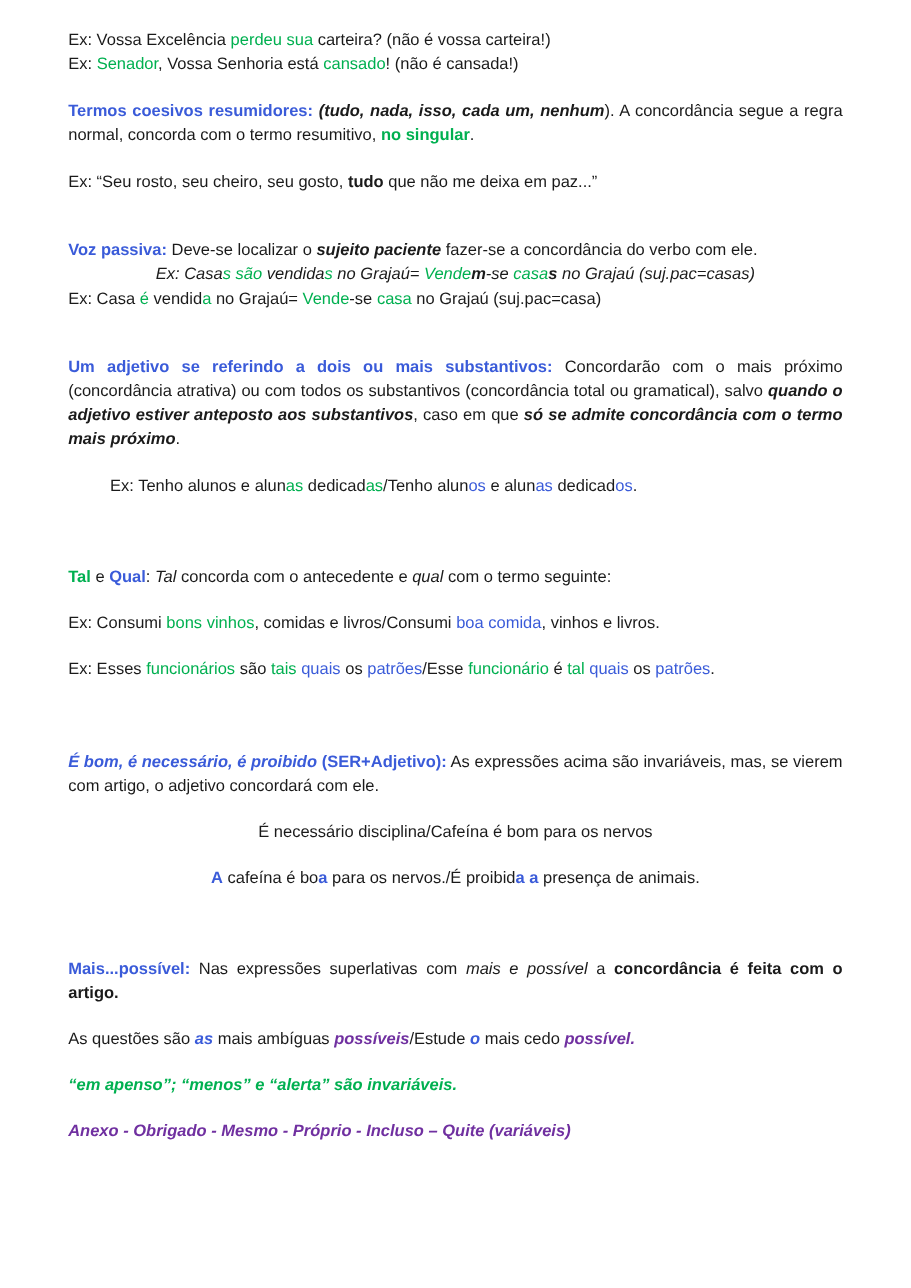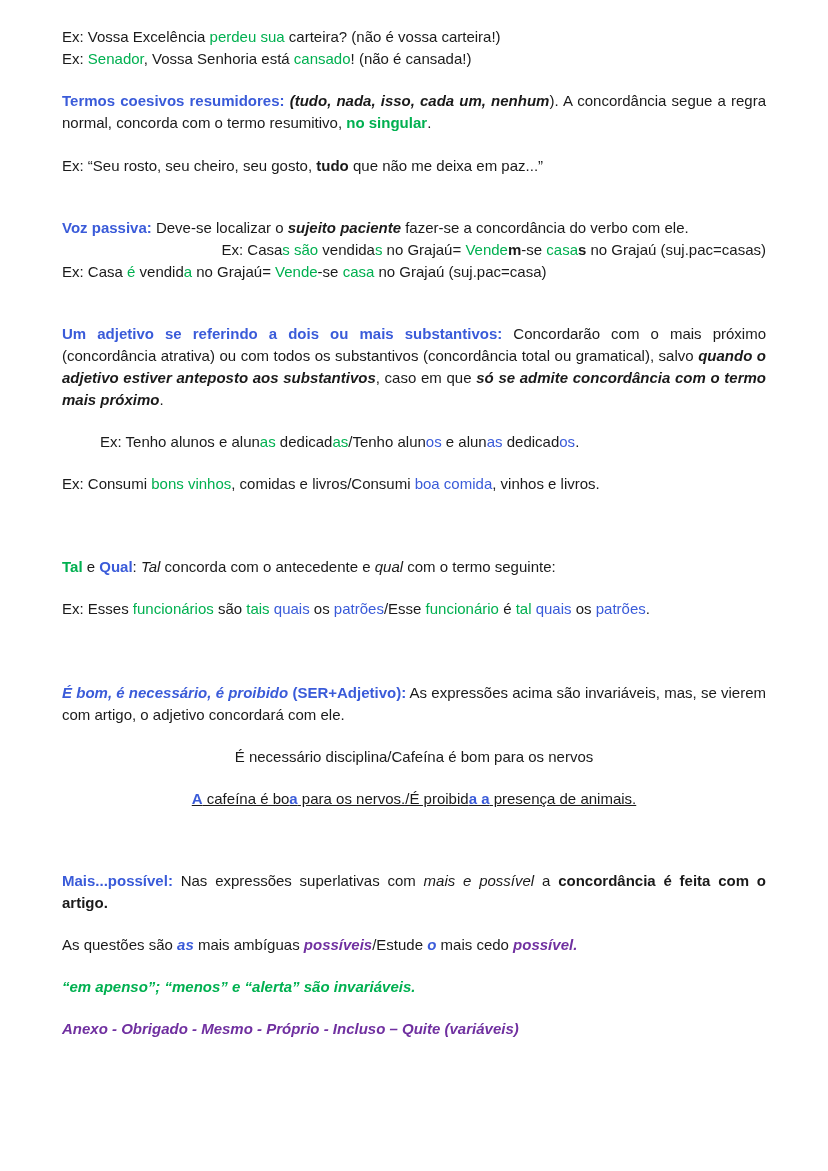--- a/index.html
+++ b/index.html
@@ -33,28 +33,28 @@
 </head>
 <body>
 
 <div class="page">
   <div class="content">
       <p style="margin-top: 0px; text-align: left;"><span>Ex: Vossa Excelência </span><span class="g">perdeu sua</span><span> carteira? (não é vossa carteira!)</span></p>
       <p style="margin-top: 0px; text-align: left;"><span>Ex: </span><span class="g">Senador</span><span>, Vossa Senhoria está </span><span class="g">cansado</span><span>! (não é cansada!)</span></p>
       <p style="margin-top: 20px; text-align: justify;"><span class="bl b">Termos coesivos resumidores: </span><span class="b i">(tudo, nada, isso, cada um, nenhum</span><span>). A concordância segue a regra normal, concorda com o termo resumitivo, </span><span class="g b">no singular</span><span>.</span></p>
       <p style="margin-top: 21px; text-align: left;"><span>Ex: “Seu rosto, seu cheiro, seu gosto, </span><span class="b">tudo</span><span> que não me deixa em paz...”</span></p>
       <p style="margin-top: 40px; text-align: justify;"><span class="bl b">Voz passiva:</span><span> Deve-se localizar o </span><span class="b i">sujeito paciente</span><span> fazer-se a concordância do verbo com ele.</span></p>
-      <p style="margin-top: 0px; text-align: right;"><span>Ex: Casa</span><span class="g">s</span><span> </span><span class="g">são</span><span> vendida</span><span class="g">s</span><span> no Grajaú= </span><span class="g">Vende</span><span class="b">m</span><span>-se </span><span class="g">casa</span><span class="b">s</span><span> no Grajaú (suj.pac=casas)</span></p>
+      <p style="margin-top: 0px; text-align: center; font-style: italic;"><span>Ex: Casa</span><span class="g">s</span><span> </span><span class="g">são</span><span> vendida</span><span class="g">s</span><span> no Grajaú= </span><span class="g">Vende</span><span class="b">m</span><span>-se </span><span class="g">casa</span><span class="b">s</span><span> no Grajaú (suj.pac=casas)</span></p>
       <p style="margin-top: 0px; text-align: left;"><span>Ex: Casa </span><span class="g">é</span><span> vendid</span><span class="g">a</span><span> no Grajaú= </span><span class="g">Vende</span><span>-se </span><span class="g">casa</span><span> no Grajaú (suj.pac=casa)</span></p>
       <p style="margin-top: 40px; text-align: justify;"><span class="bl b">Um adjetivo se referindo a dois ou mais substantivos:</span><span> Concordarão com o mais próximo (concordância atrativa) ou com todos os substantivos (concordância total ou gramatical), salvo </span><span class="b i">quando o adjetivo estiver anteposto aos substantivos</span><span>, caso em que </span><span class="b i">só se admite concordância com o termo mais próximo</span><span>.</span></p>
       <p style="margin-top: 20px; text-align: left; margin-left: 38px;"><span>Ex: Tenho alunos e alun</span><span class="g">as</span><span> dedicad</span><span class="g">as</span><span>/Tenho alun</span><span class="bl">os</span><span> e alun</span><span class="bl">as</span><span> dedicad</span><span class="bl">os</span><span>.</span></p>
+      <p style="margin-top: 61px; text-align: left;"><span class="g b">Tal</span><span> e </span><span class="bl b">Qual</span><span>: </span><span class="i">Tal</span><span> concorda com o antecedente e </span><span class="i">qual</span><span> com o termo seguinte:</span></p>
       <p style="margin-top: 20px; text-align: left;"><span>Ex: Consumi </span><span class="g">bons vinhos</span><span>, comidas e livros/Consumi </span><span class="bl">boa comida</span><span>, vinhos e livros.</span></p>
-      <p style="margin-top: 61px; text-align: left;"><span class="g b">Tal</span><span> e </span><span class="bl b">Qual</span><span>: </span><span class="i">Tal</span><span> concorda com o antecedente e </span><span class="i">qual</span><span> com o termo seguinte:</span></p>
       <p style="margin-top: 20px; text-align: left;"><span>Ex: Esses </span><span class="g">funcionários</span><span> são </span><span class="g">tais</span><span> </span><span class="bl">quais</span><span> os </span><span class="bl">patrões</span><span>/Esse </span><span class="g">funcionário</span><span> é </span><span class="g">tal</span><span> </span><span class="bl">quais</span><span> os </span><span class="bl">patrões</span><span>.</span></p>
       <p style="margin-top: 62px; text-align: justify;"><span class="bl b i">É bom, é necessário, é proibido</span><span class="bl b"> (SER+Adjetivo):</span><span> As expressões acima são invariáveis, mas, se vierem com artigo, o adjetivo concordará com ele.</span></p>
       <p style="margin-top: 20px; text-align: center;"><span>É necessário disciplina/Cafeína é bom para os nervos</span></p>
-      <p style="margin-top: 20px; text-align: center; text-decoration: underline;"><span class="bl b">A</span><span> cafeína é bo</span><span class="bl b">a</span><span> para os nervos./É proibid</span><span class="bl b">a a</span><span> presença de animais.</span></p>
+      <p style="margin-top: 20px; text-align: center;"><span class="bl b">A</span><span> cafeína é bo</span><span class="bl b">a</span><span> para os nervos./É proibid</span><span class="bl b">a a</span><span> presença de animais.</span></p>
       <p style="margin-top: 60px; text-align: justify;"><span class="bl b">Mais...possível:</span><span> Nas expressões superlativas com </span><span class="i">mais e possível</span><span> a </span><span class="b">concordância é feita com o artigo.</span></p>
       <p style="margin-top: 20px; text-align: left;"><span>As questões são </span><span class="bl b i">as</span><span> mais ambíguas </span><span class="pu b i">possíveis</span><span>/Estude </span><span class="bl b i">o</span><span> mais cedo </span><span class="pu b i">possível.</span></p>
       <p style="margin-top: 20px; text-align: left;"><span class="g b i">“em apenso”; “menos” e “alerta” são invariáveis.</span></p>
       <p style="margin-top: 20px; text-align: left;"><span class="pu b i">Anexo - Obrigado - Mesmo - Próprio - Incluso – Quite (variáveis)</span></p>
     </div>
 </div>
 
 </body></html>

